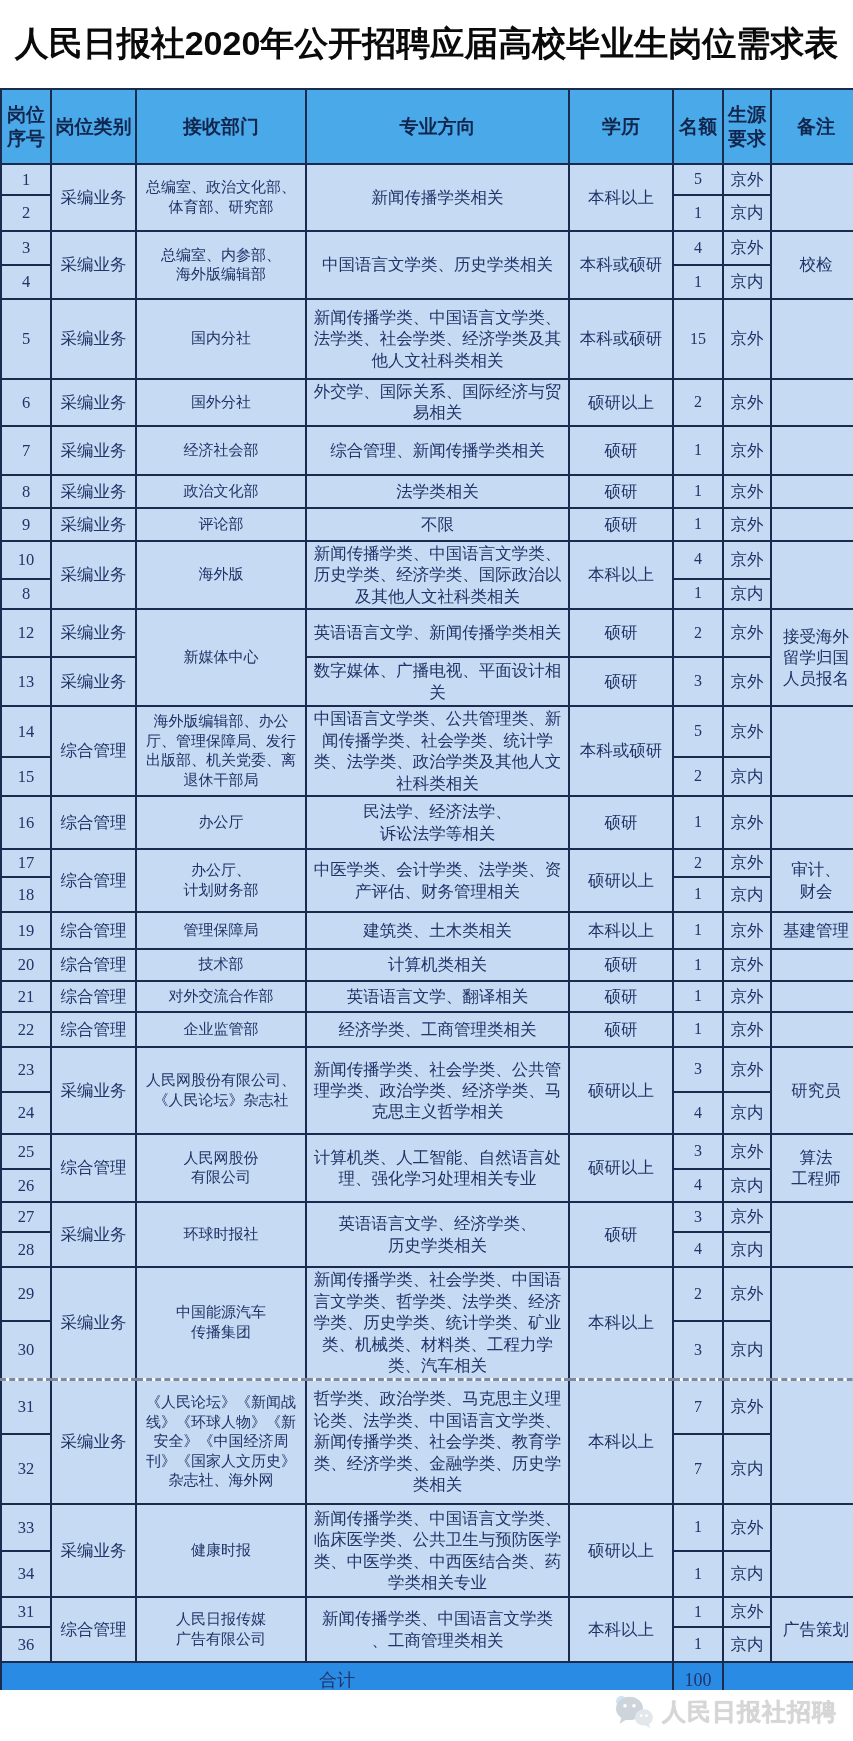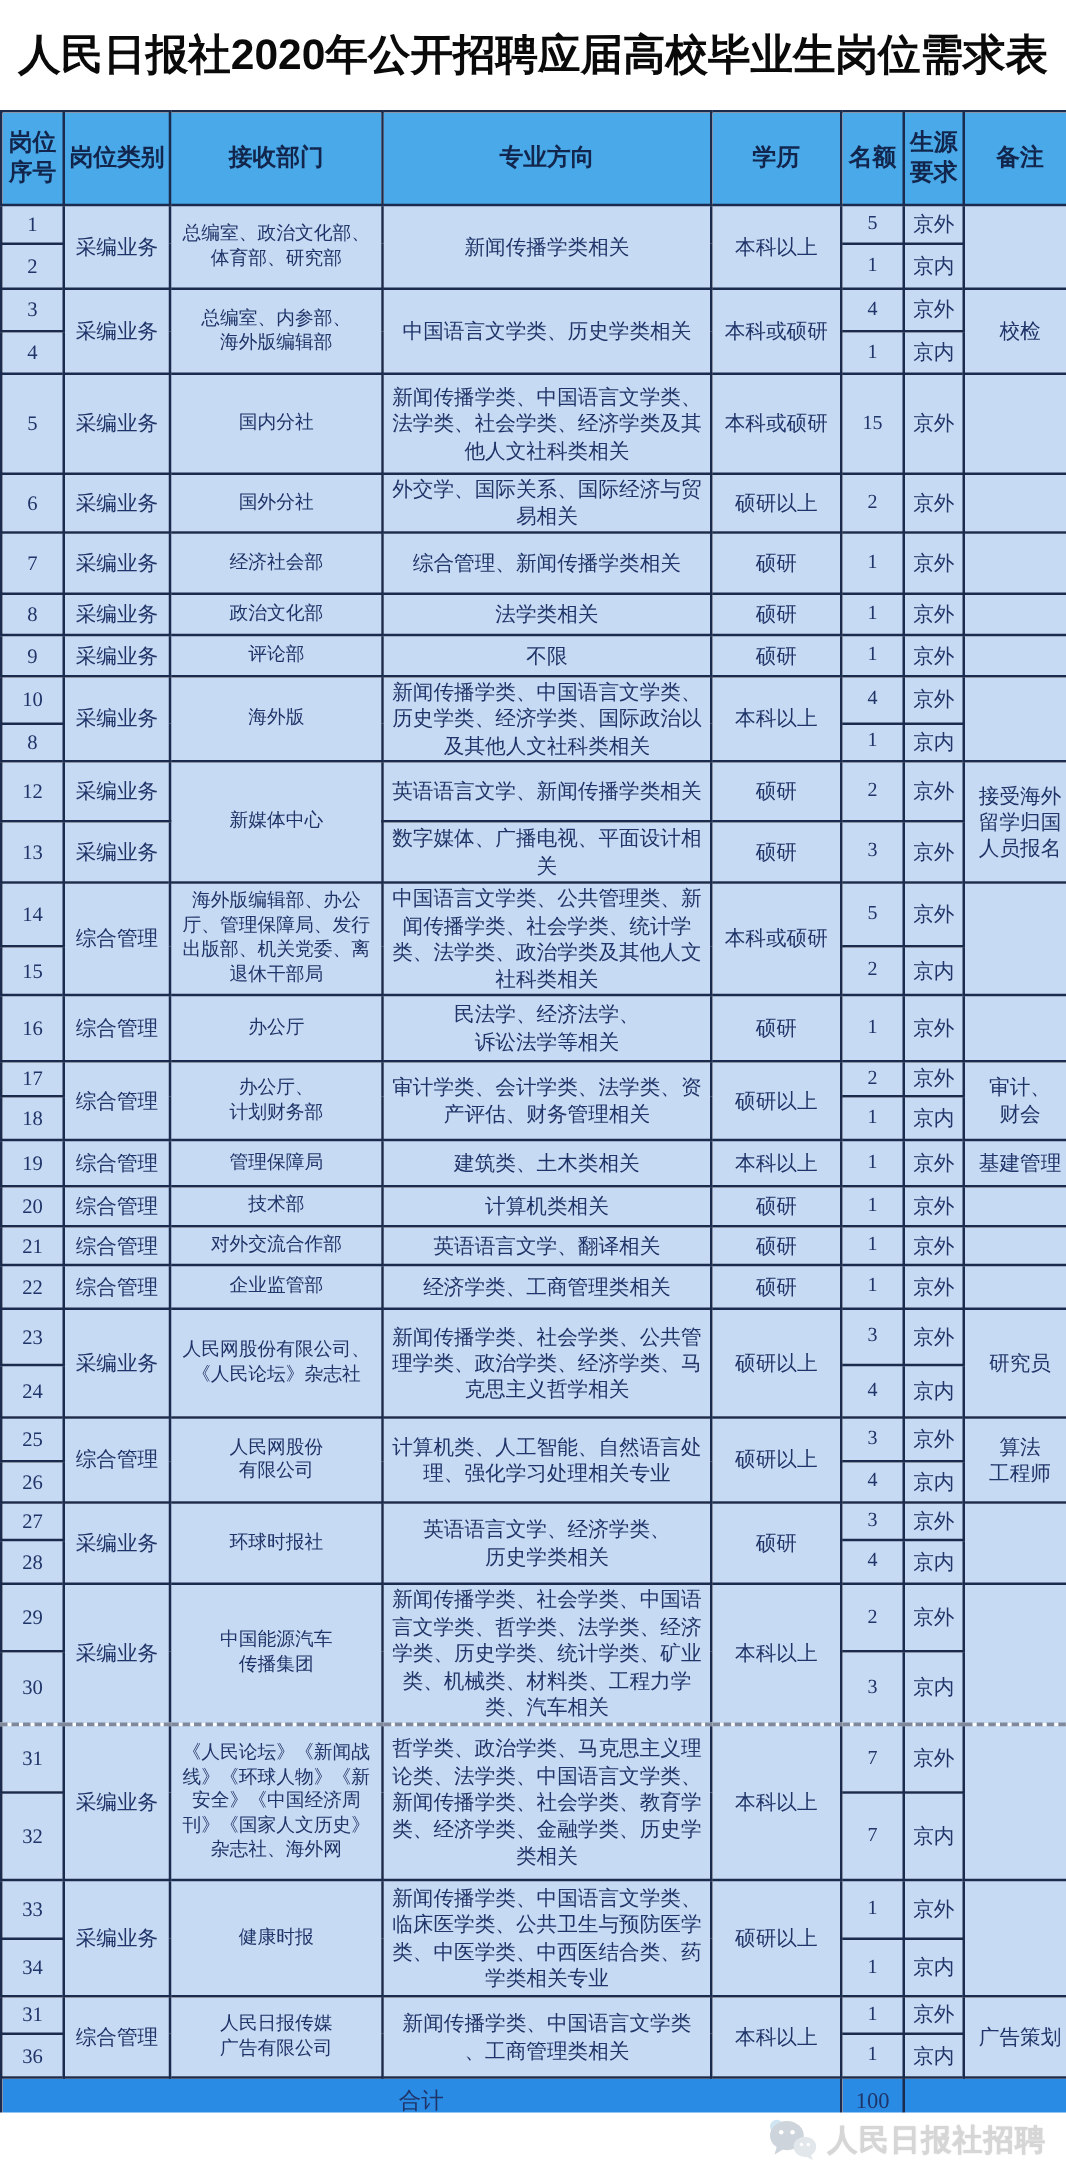--- a/index.html
+++ b/index.html
@@ -237,21 +237,21 @@
           <td class="col-4">硕研</td>
           <td class="col-5">1</td>
           <td class="col-6">京外</td>
           <td class="col-7"></td>
         </tr>
         <tr style="height: 28px;">
           <td class="col-0">17</td>
           <td rowspan="2" class="col-1">综合管理</td>
           <td rowspan="2" class="col-2">办公厅、
 计划财务部</td>
-          <td rowspan="2" class="col-3">审计学类、会计学类、法学类、资产评估、财务管理相关</td>
+          <td rowspan="2" class="col-3">中医学类、会计学类、法学类、资产评估、财务管理相关</td>
           <td rowspan="2" class="col-4">硕研以上</td>
           <td class="col-5">2</td>
           <td class="col-6">京外</td>
           <td rowspan="2" class="col-7">审计、
 财会</td>
         </tr>
         <tr style="height: 35px;">
           <td class="col-0">18</td>
           <td class="col-5">1</td>
           <td class="col-6">京内</td>

